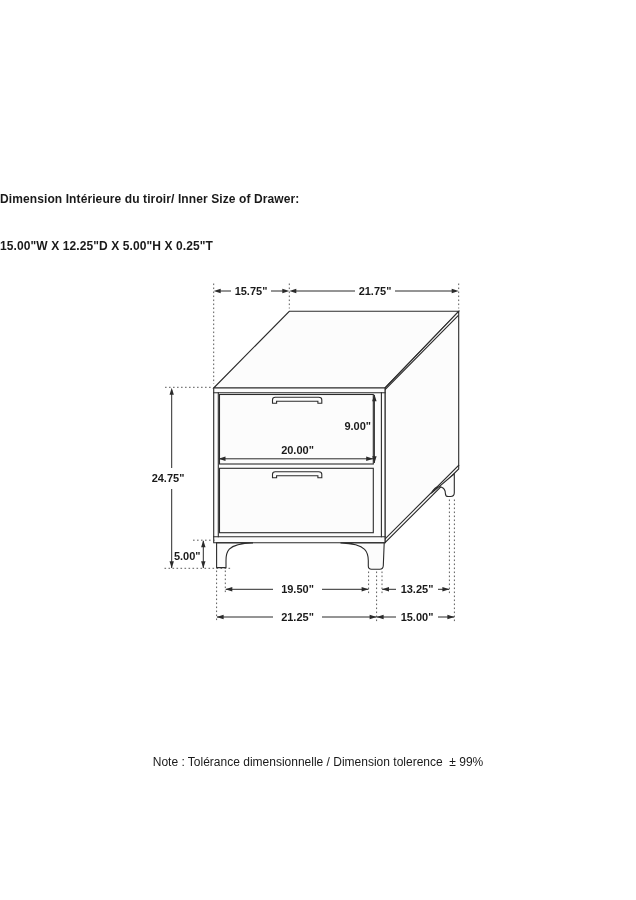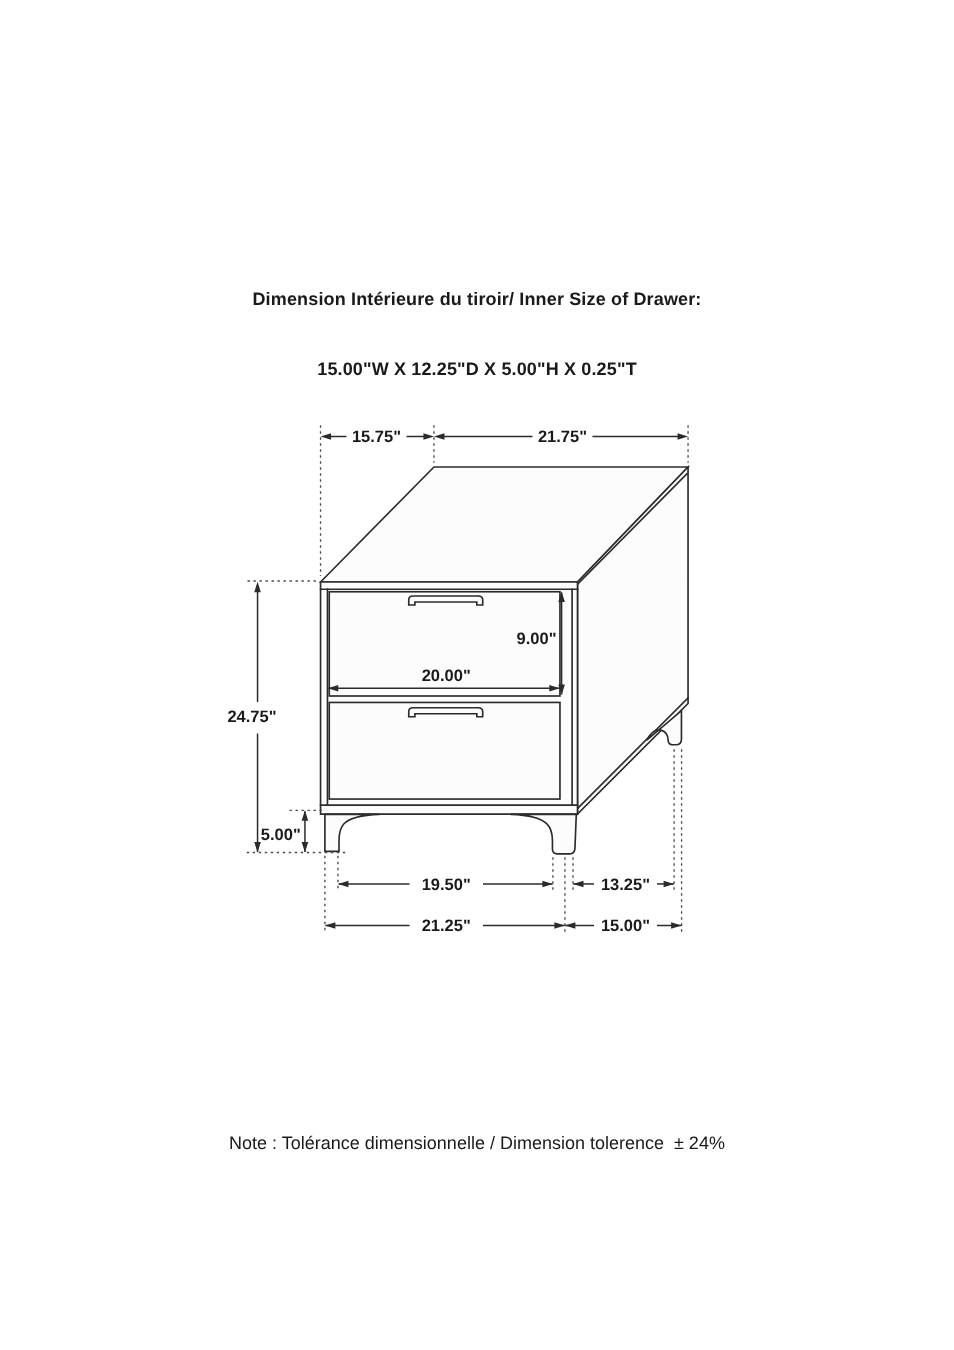--- a/index.html
+++ b/index.html
@@ -2,21 +2,21 @@
 <html><head>
 <meta charset="utf-8">
 <style>
   html,body { margin:0; padding:0; background:#ffffff; }
   .page {
     position:relative; width:636px; height:900px; background:#ffffff;
     overflow:hidden; font-family:"Liberation Sans", sans-serif;
   }
   .title {
     position:absolute; top:161px; left:0; right:0;
-    text-align:center; font-size:12px; font-weight:bold;
+    font-size:12px; font-weight:bold;
     color:#1a1a1a; line-height:15.5px; letter-spacing:0.1px;
     white-space:pre;
   }
   .note {
     position:absolute; top:755px; left:0; right:0;
     text-align:center; font-size:12px; font-weight:normal;
     color:#1a1a1a; white-space:pre;
   }
   svg.drawing { position:absolute; left:0; top:0; }
   .f  { fill:#fcfcfc; stroke:#2b2b2b; stroke-width:1.1; stroke-linejoin:miter; }
@@ -140,14 +140,14 @@
       <text class="dim" x="371" y="429.5" text-anchor="end">9.00"</text>
       <text class="dim" x="297.5" y="454.3" text-anchor="middle">20.00"</text>
       <text class="dim" x="200.5" y="559.8" text-anchor="end">5.00"</text>
       <text class="dim" x="297.5" y="593.2" text-anchor="middle">19.50"</text>
       <text class="dim" x="417" y="593.2" text-anchor="middle">13.25"</text>
       <text class="dim" x="297.5" y="620.8" text-anchor="middle">21.25"</text>
       <text class="dim" x="417" y="620.8" text-anchor="middle">15.00"</text>
     </g>
   </svg>
 
-  <div class="note">Note : Tolérance dimensionnelle / Dimension tolerence  ± 24%</div>
+  <div class="note">Note : Tolérance dimensionnelle / Dimension tolerence  ± 99%</div>
 </div>
 
 </body></html>

